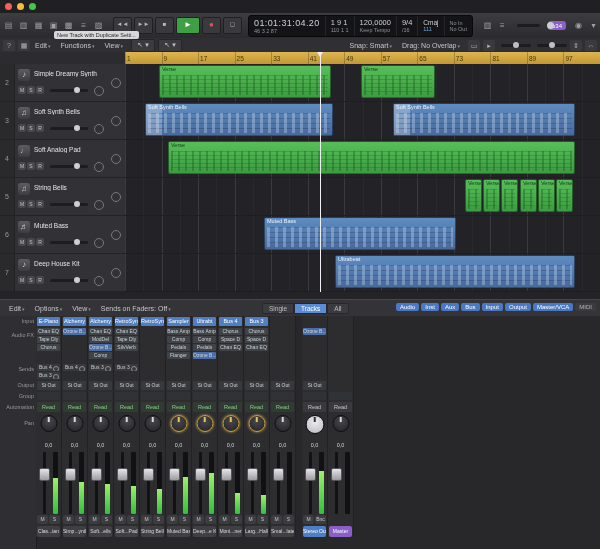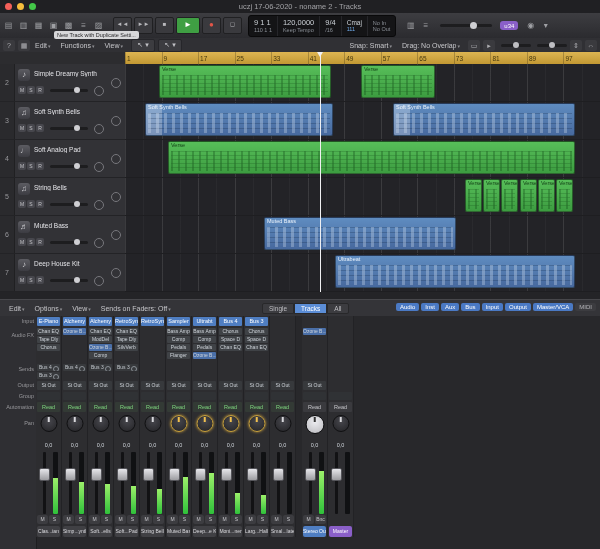--- a/index.html
+++ b/index.html
@@ -129,21 +129,20 @@
 </style>
 </head>
 <body>
 
 <div id="app">
 
   <div class="titlebar">
     <span class="tl r"></span>
     <span class="tl y"></span>
     <span class="tl g"></span>
-    <div class="wtitle">uczj 17-06-2020 - noname 2 - Tracks</div>
   </div>
 
   <div class="transport">
     <span id="ticons-left" style="display:flex">
         <span class="ticon">▤</span>
         <span class="ticon">▥</span>
         <span class="ticon">▦</span>
         <span class="ticon">▣</span>
         <span class="ticon">▩</span>
         <span class="ticon">≡</span>
@@ -152,21 +151,25 @@
     <span id="playback" style="display:flex;margin-left:6px">
         <span class="pbtn">◄◄</span>
         <span class="pbtn">►►</span>
         <span class="pbtn">■</span>
         <span class="pbtn play">►</span>
         <span class="pbtn rec">●</span>
         <span class="pbtn">◻</span>
       </span>
     <div class="lcd">
       <div class="lcdsec">
-        <span class="mid">9 1 1</span>
+        <span class="big">01:01:31:04.20</span>
+        <span class="sub">46 3 2 87</span>
+      </div>
+      <div class="lcdsec">
+        <span class="mid">1 9 1</span>
         <span class="sub">110 1 1</span>
       </div>
       <div class="lcdsec">
         <span class="mid">120,0000</span>
         <span class="sub">Keep Tempo</span>
       </div>
       <div class="lcdsec">
         <span class="mid">9/4</span>
         <span class="sub">/16</span>
       </div>

